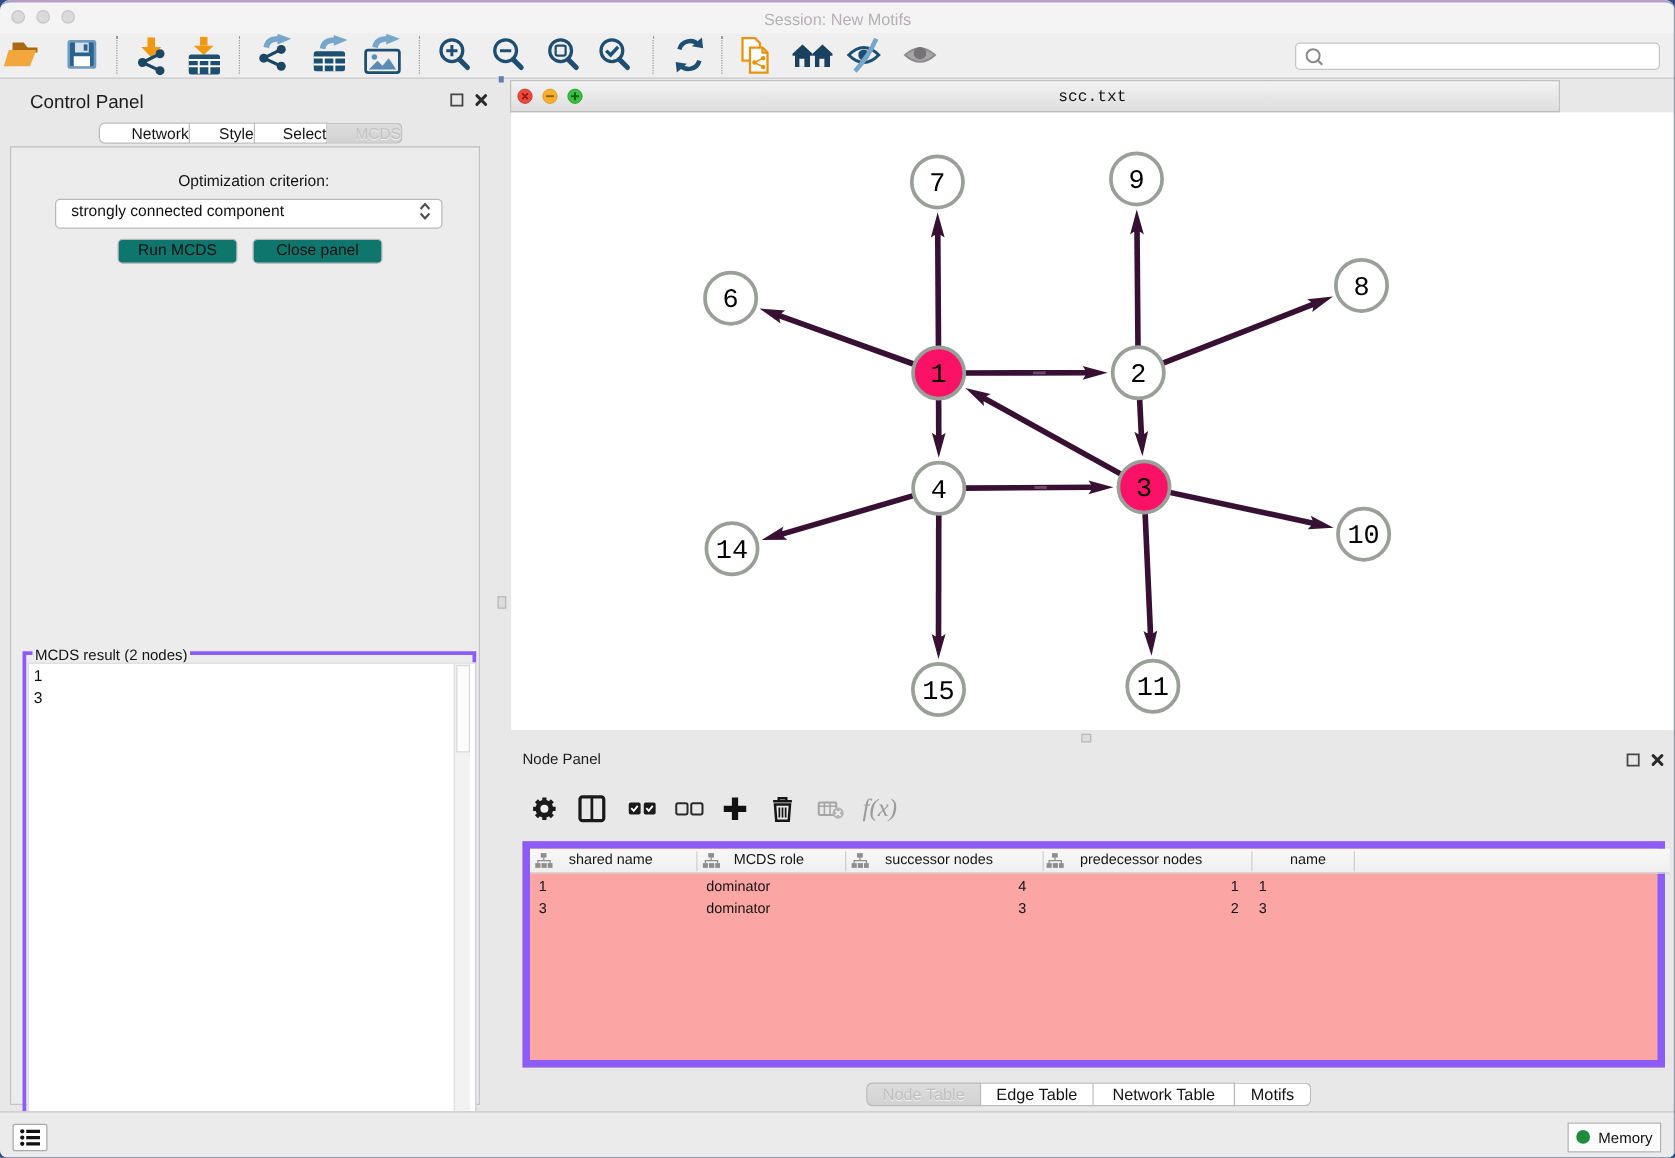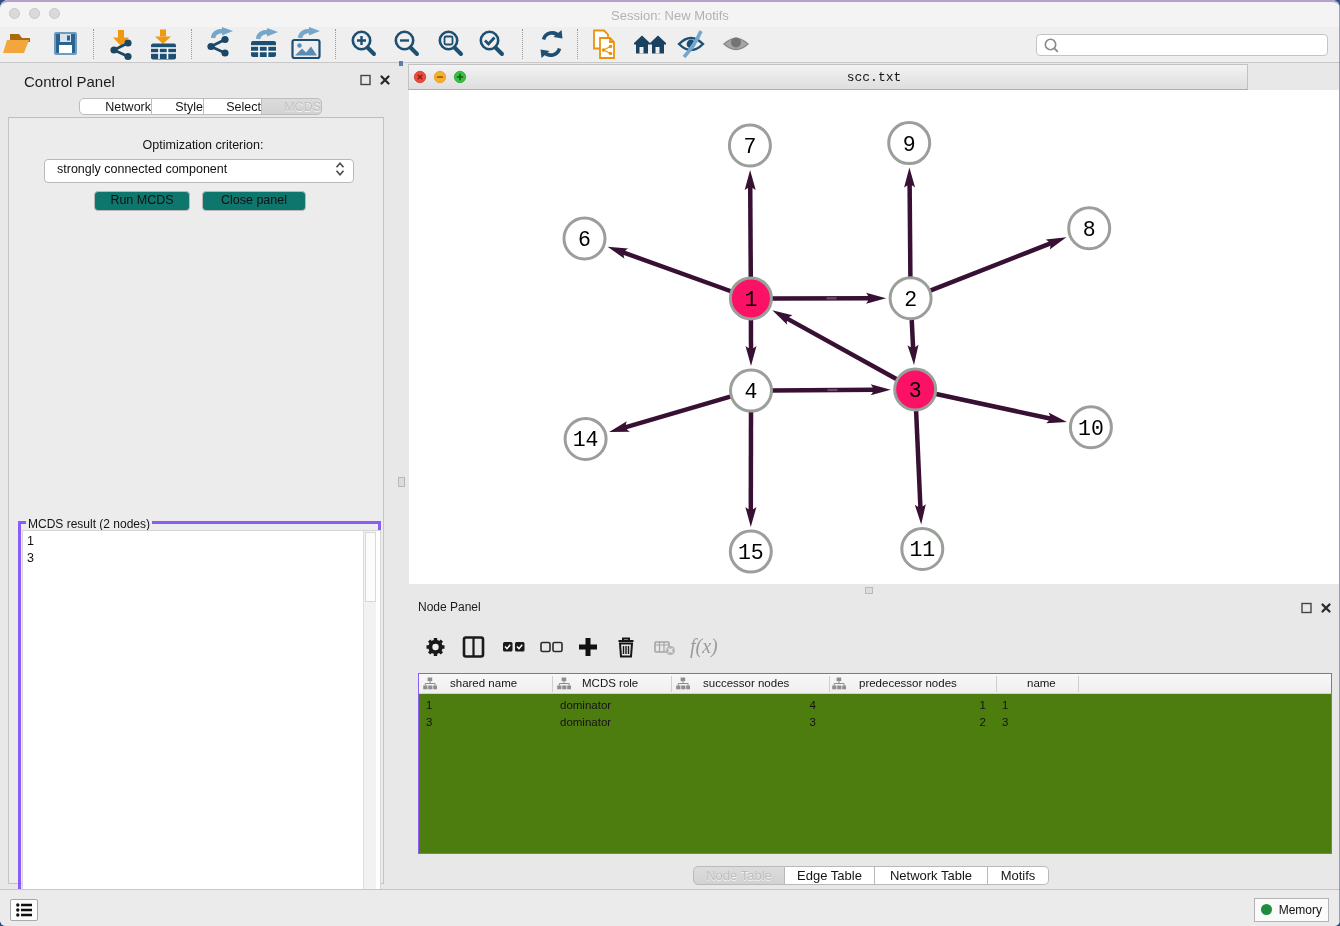--- a/index.html
+++ b/index.html
@@ -20,21 +20,21 @@
 .btn { position:absolute; background:#0f766e; border:1px solid #b9b9b9; border-radius:4px; font-size:12.5px; color:#111; text-align:center; line-height:17px; }
 #fieldset { position:absolute; left:9px; top:383px; width:363px; height:373px; border:3px solid #8b5cf6;margin-top:20px; }
 #legend { position:absolute; left:5px; top:-7px; background:#ececec; font-size:12px; color:#141414; padding:0 2px; }
 #resultbox { position:absolute; left:1px; top:6px; width:359px; height:364px; background:#fff; border:1px solid #d6d6d6; }
 
 #netwin { position:absolute; left:408px; top:63px; width:932px; height:533px; }
 #nettitle { position:absolute; left:0; top:1px; width:840px; height:26px; background:linear-gradient(#f3f3f3,#dedede); border:1px solid #c2c2c2; border-bottom:1px solid #aeaeae;font-family:Liberation Mono, monospace; }
 #netcanvas { position:absolute; left:1px; top:27px; width:930px; height:494px; background:#fff; }
 
 #tptitle { position:absolute; left:418px; top:600px; font-size:12px; color:#1c1c1c; }
-#tablebox { position:absolute; left:418px; top:673px; width:914px; height:181px; background:#4d7c0f; border:1px solid #8b5cf6; }
+#tablebox { position:absolute; left:418px; top:673px; width:914px; height:181px; background:#fca5a5; border:6px solid #8b5cf6; }
 #thead { position:absolute; left:0; top:0; width:912px; height:20px; background:linear-gradient(#f8f8f8,#efefef); border-bottom:1px solid #d2d2d2; }
 .hsep { position:absolute; top:2px; height:16px; width:0; border-left:1px solid #cfcfcf; }
 .hlab { position:absolute; top:3px; font-size:11.5px; color:#161616; }
 .cell { position:absolute; font-size:11.5px; color:#141414; }
 .btab { position:absolute; top:866px; height:19px; background:#fff; border:1px solid #b9b9b9; font-size:13px; color:#151515; text-align:center; line-height:17px; }
 .btab.tabsel { background:linear-gradient(#dcdcdc,#d2d2d2); color:#bfbfbf; text-shadow:0 1px 0 #f2f2f2; }
 #statusbar { position:absolute; left:0; top:889px; width:1340px; height:37px; background:#ebebeb; border-top:1px solid #c7c7c7; }
 </style>
 </head>
 <body>

